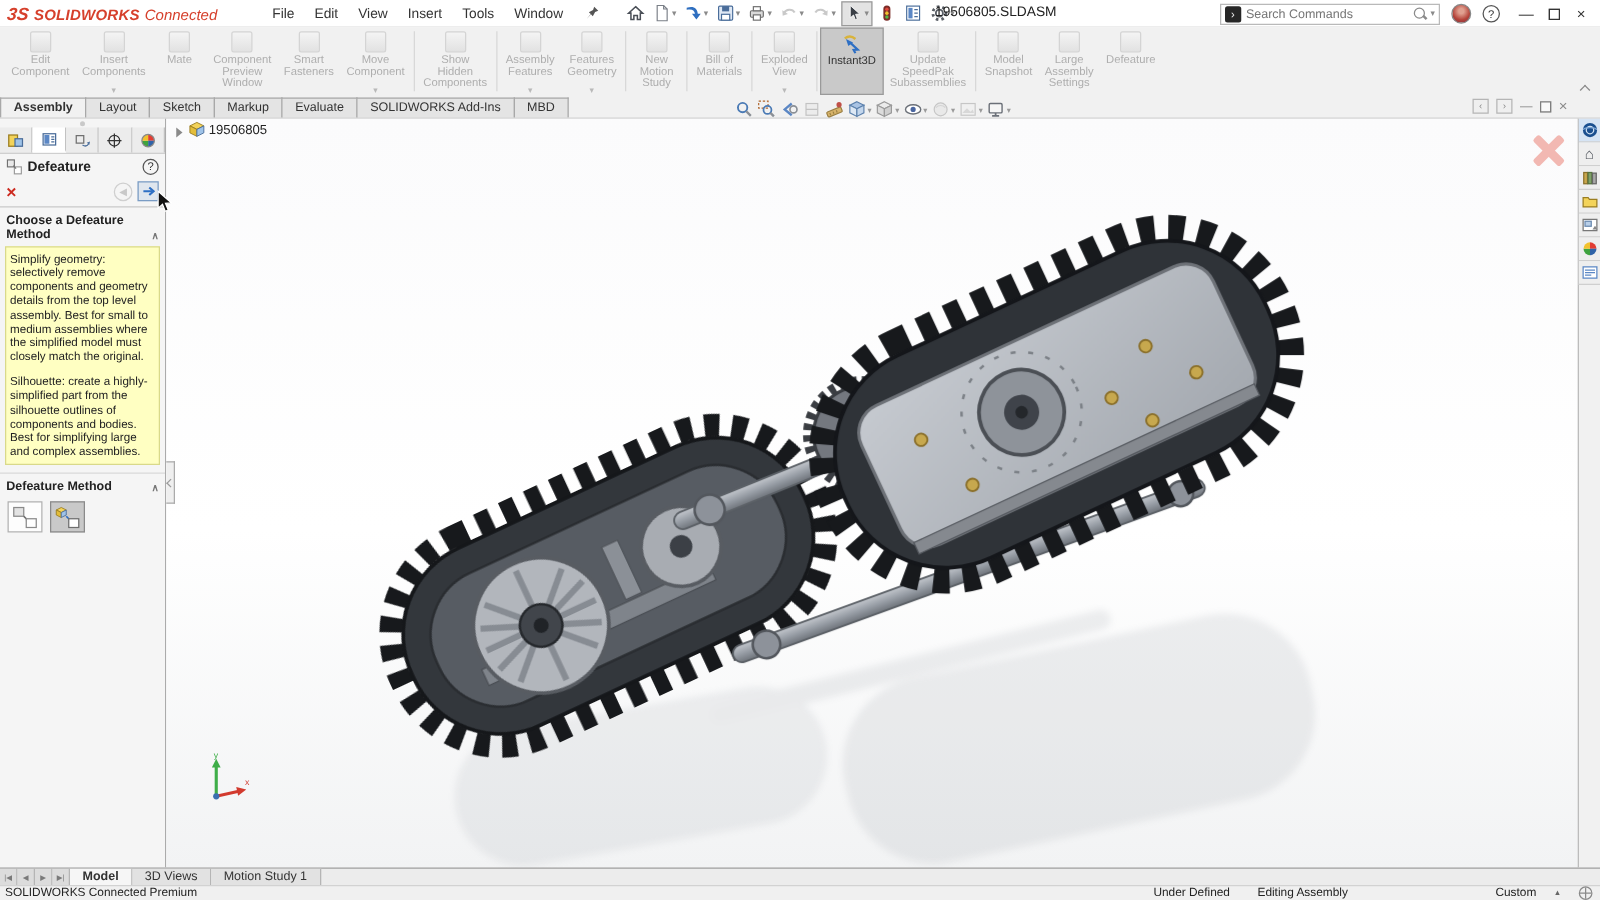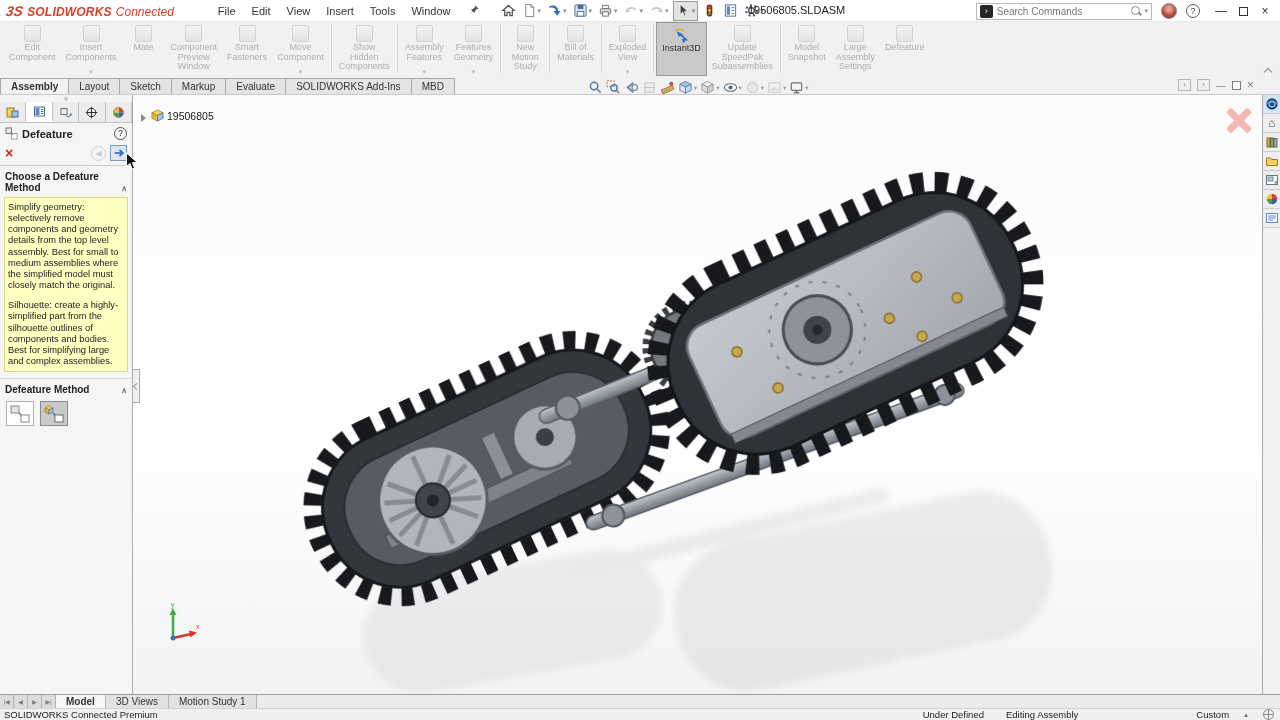--- a/index.html
+++ b/index.html
@@ -81,21 +81,21 @@
 .help-box{margin:1px 4px 6px 4px;background:#ffffc2;border:1px solid #d9d98a;padding:4px 3px;font-size:9.3px;line-height:1.2;color:#222}
 .help-box p+p{margin-top:9px}
 .method-row{display:flex;gap:6px;padding:3px 6px}
 .method-btn{width:28px;height:25px;border:1px solid #b0b0b0;background:#fdfdfd;display:flex;align-items:center;justify-content:center}
 .method-btn.selected{background:#c9c9c9;border-color:#8a8a8a}
 .method-btn svg{width:20px;height:18px}
 .splitter-nub{position:absolute;left:133px;top:274px;width:7px;height:34px;background:#efefef;border:1px solid #ababab;border-left:none;z-index:5;display:flex;align-items:center;justify-content:center}
 .splitter-nub::before{content:"";width:4px;height:4px;border-left:1.4px solid #9a9a9a;border-bottom:1.4px solid #9a9a9a;transform:rotate(45deg)}
 
 .viewport{flex:1;position:relative;background:linear-gradient(180deg,#fbfbfc 0%,#ffffff 55%,#f2f3f4 100%);overflow:hidden}
-.breadcrumb{position:absolute;left:8px;top:14px;display:flex;align-items:flex-end;z-index:4;font-size:10.5px;color:#222}
+.breadcrumb{position:absolute;left:8px;top:2px;display:flex;align-items:flex-end;z-index:4;font-size:10.5px;color:#222}
 .bc-arrow{width:0;height:0;border-left:5px solid #8a8a8a;border-top:4px solid transparent;border-bottom:4px solid transparent;margin-right:5px}
 .breadcrumb svg{width:13px;height:13px;margin-right:3px}
 .confx{position:absolute;right:10px;top:12px;width:26px;height:26px;z-index:4}
 .confx::before,.confx::after{content:"";position:absolute;left:-2px;top:10px;width:30px;height:7px;border-radius:2px;background:#f2b8b2}
 .confx::before{transform:rotate(45deg)}
 .confx::after{transform:rotate(-45deg)}
 .model-canvas{position:absolute;inset:0}
 .model-canvas svg{width:100%;height:100%}
 .triad{position:absolute;left:26px;bottom:46px}
 

